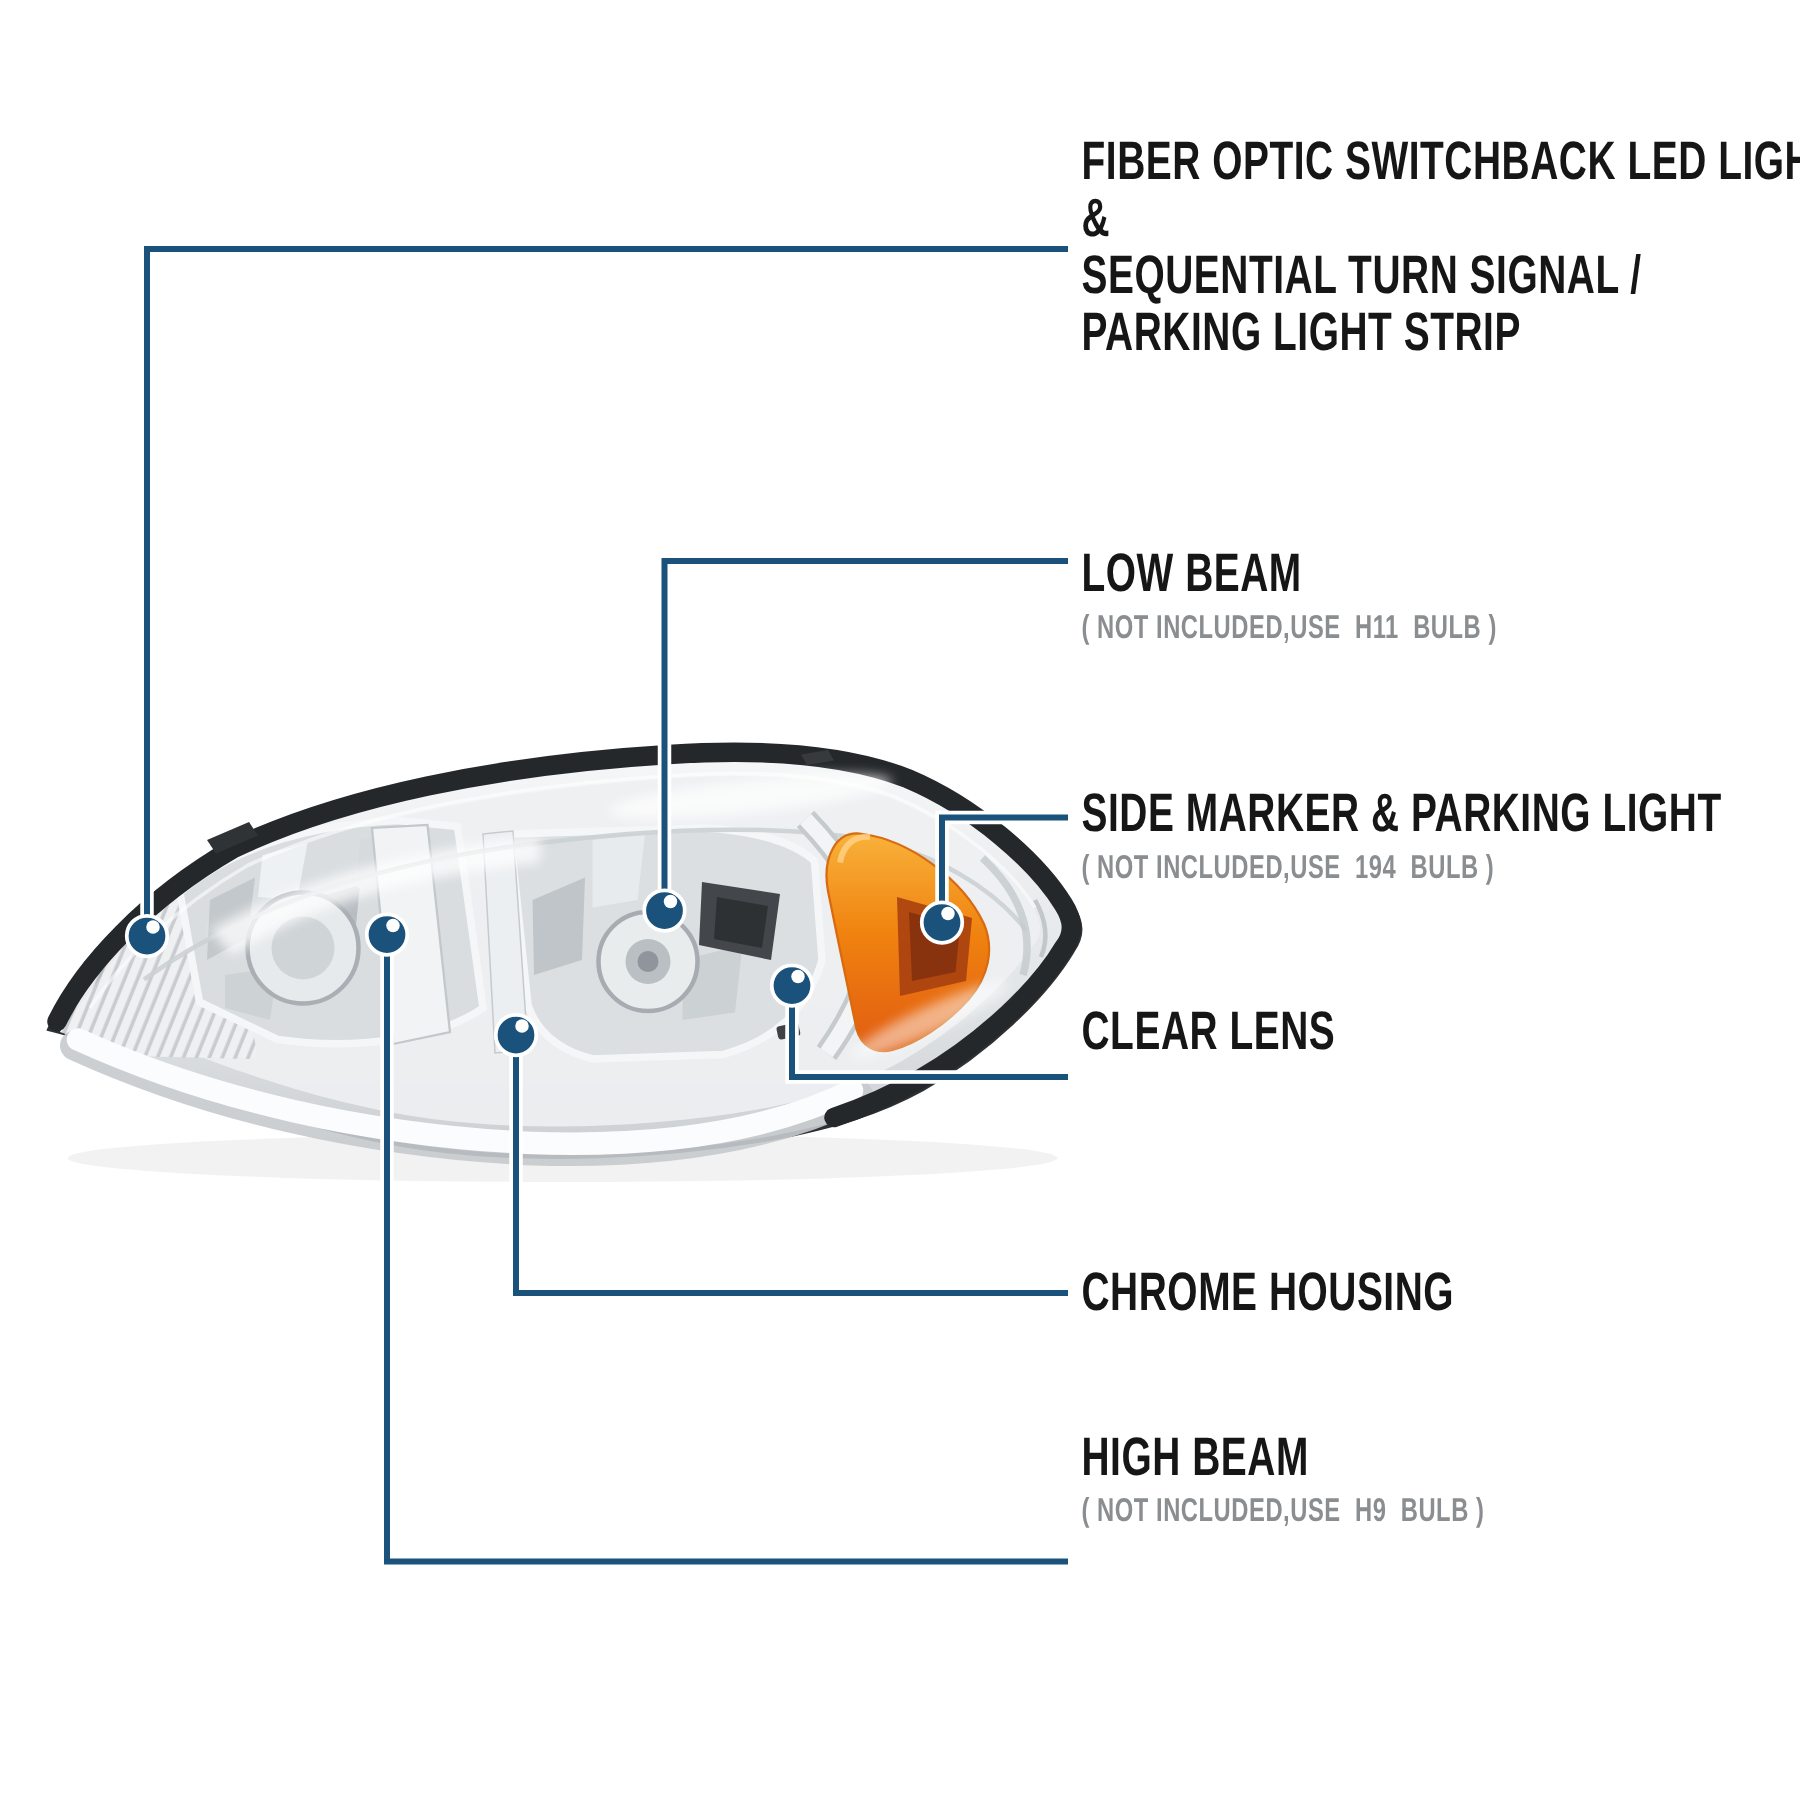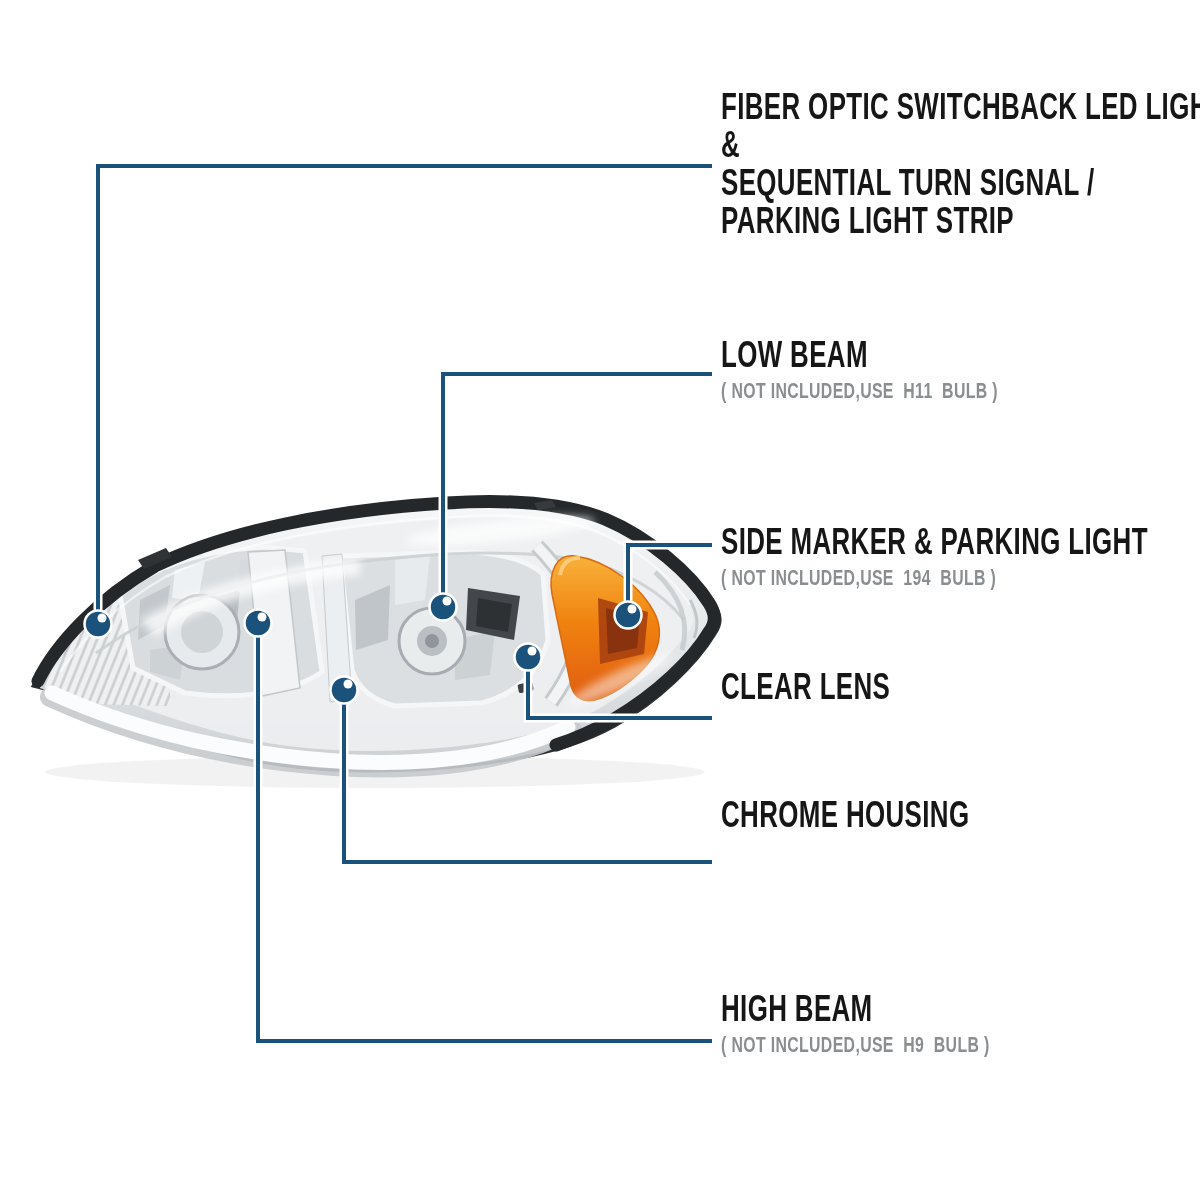--- a/index.html
+++ b/index.html
@@ -172,47 +172,47 @@
 
   <div class="lbl" style="top:88px">
     <div class="scale">
       <div class="t">FIBER OPTIC SWITCHBACK LED LIGHT</div>
       <div class="t">&amp;</div>
       <div class="t">SEQUENTIAL TURN SIGNAL /</div>
       <div class="t">PARKING LIGHT STRIP</div>
     </div>
   </div>
 
-  <div class="lbl" style="top:336px">
+  <div class="lbl" style="top:363px">
     <div class="scale">
       <div class="t">LOW BEAM</div>
       <div class="sub">( NOT INCLUDED,USE  H11  BULB )</div>
     </div>
   </div>
 
   <div class="lbl" style="top:523px">
     <div class="scale">
       <div class="t">SIDE MARKER &amp; PARKING LIGHT</div>
       <div class="sub">( NOT INCLUDED,USE  194  BULB )</div>
     </div>
   </div>
 
   <div class="lbl" style="top:668px">
     <div class="scale">
       <div class="t">CLEAR LENS</div>
     </div>
   </div>
 
-  <div class="lbl" style="top:796px">
+  <div class="lbl" style="top:842px">
     <div class="scale">
       <div class="t">CHROME HOUSING</div>
     </div>
   </div>
 
-  <div class="lbl" style="top:990px">
+  <div class="lbl" style="top:952px">
     <div class="scale">
       <div class="t">HIGH BEAM</div>
       <div class="sub">( NOT INCLUDED,USE  H9  BULB )</div>
     </div>
   </div>
 
 </div>
 </div>
 
 </body></html>

